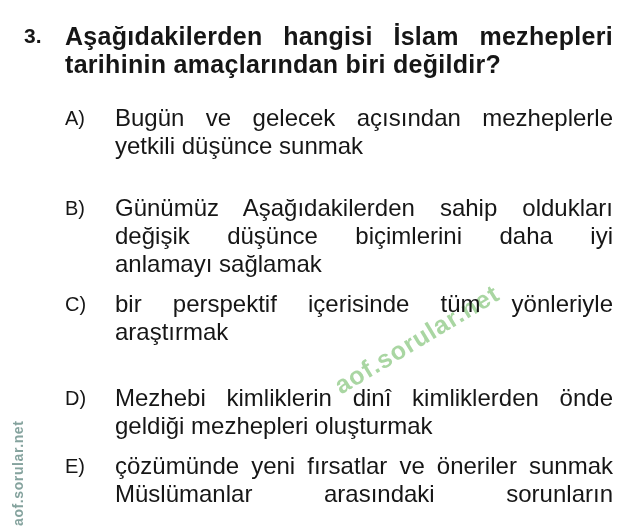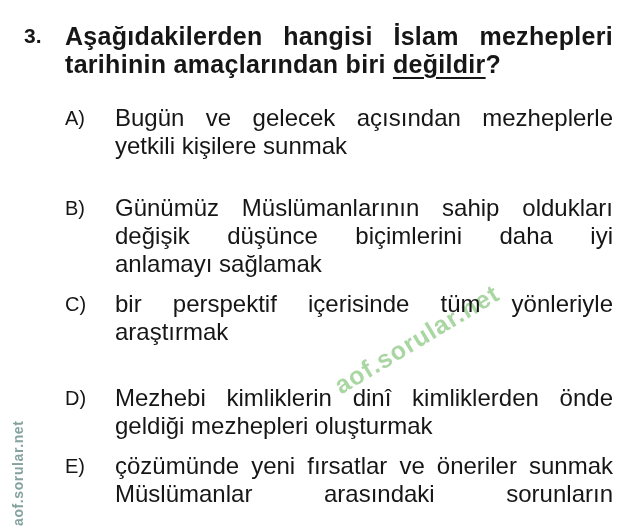--- a/index.html
+++ b/index.html
@@ -61,21 +61,20 @@
     font-size: 25px;
     font-weight: bold;
     line-height: 28px;
     letter-spacing: 0.3px;
   }
   .stretch {
     text-align: justify;
     text-align-last: justify;
   }
   .uline {
-    text-decoration: underline;
     text-decoration-thickness: 2px;
     text-underline-offset: 4px;
     text-align: center;
   }
 
   
   .option { position: absolute; left: 0; width: 638px; }
   .opt-a { top: 104px; }
   .opt-b { top: 194px; }
   .opt-c { top: 290px; }
@@ -111,28 +110,28 @@
       <div class="stretch">Aşağıdakilerden hangisi İslam mezhepleri</div>
       <div>
         <span>tarihinin amaçlarından biri </span><span class="uline">değildir</span><span>?</span>
       </div>
     </div>
 
     <div class="option opt-a">
       <div class="opt-letter">A)</div>
       <div class="opt-lines">
         <div class="stretch">Bugün ve gelecek açısından mezheplerle</div>
-        <div>yetkili kişilere sunmak</div>
+        <div>yetkili düşünce sunmak</div>
       </div>
     </div>
 
     <div class="option opt-b">
       <div class="opt-letter">B)</div>
       <div class="opt-lines">
-        <div class="stretch">Günümüz Müslümanlarının sahip oldukları</div>
+        <div class="stretch">Günümüz Aşağıdakilerden sahip oldukları</div>
         <div class="stretch">değişik düşünce biçimlerini daha iyi</div>
         <div>anlamayı sağlamak</div>
       </div>
     </div>
 
     <div class="option opt-c">
       <div class="opt-letter">C)</div>
       <div class="opt-lines">
         <div class="stretch">bir perspektif içerisinde tüm yönleriyle</div>
         <div>araştırmak</div>

